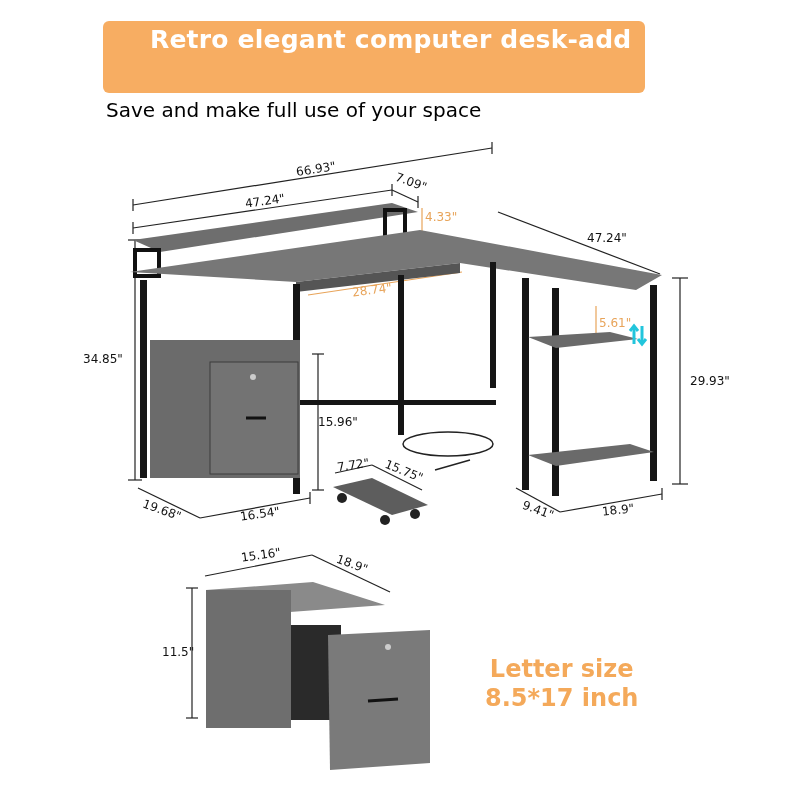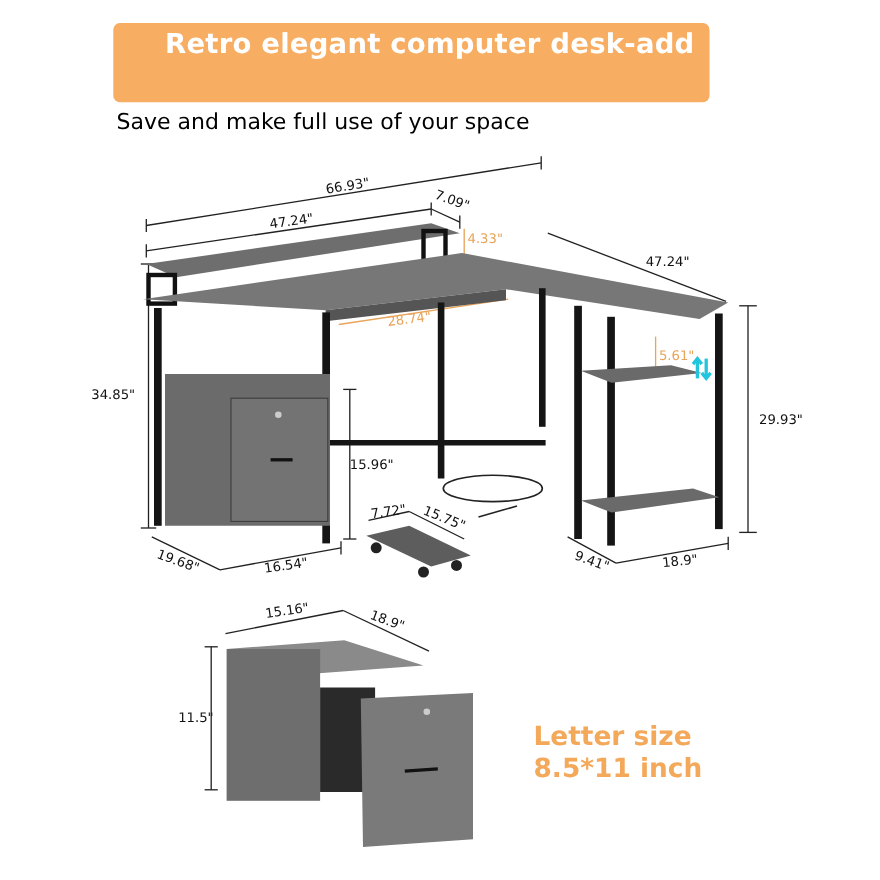--- a/index.html
+++ b/index.html
@@ -3,21 +3,21 @@
   <meta charset="utf-8">
   <style>
     html, body { margin: 0; padding: 0; }
     body { width: 800px; height: 800px; background: #ffffff; position: relative; overflow: hidden; font-family: "Liberation Sans", sans-serif; }
     .banner { position: absolute; left: 103px; top: 21px; width: 542px; height: 72px; background: #f7ad62; border-radius: 6px; }
     .banner-text { position: absolute; left: 18px; top: 3px; color: #ffffff; font-family: "DejaVu Sans", sans-serif; font-weight: bold; font-size: 25px; line-height: 31px; letter-spacing: 0.2px; white-space: nowrap; margin-left: 29px; }
     .subtitle { position: absolute; left: 106px; top: 98px; font-size: 20px; color: #000000; font-family: "DejaVu Sans", sans-serif; white-space: nowrap; }
     svg.scene { position: absolute; left: 0; top: 0; }
     .dim { position: absolute; font-family: "DejaVu Sans", sans-serif; font-size: 12px; color: #111; white-space: nowrap; }
     .dim.orange { color: #e8a45a; }
-    .letter { position: absolute; left: 485px; top: 655px; font-family: "DejaVu Sans", sans-serif; font-weight: bold; font-size: 24px; line-height: 29px; color: #f4a95a; white-space: nowrap; }
+    .letter { position: absolute; left: 485px; top: 655px; font-family: "DejaVu Sans", sans-serif; font-weight: bold; font-size: 24px; line-height: 29px; color: #f4a95a; white-space: nowrap; text-align: center; }
   </style>
 </head>
 <body>
 
 <div class="banner">
   <div class="banner-text">
     <div>Retro elegant computer desk-add</div>
   </div>
 </div>
 <div class="subtitle">Save and make full use of your space</div>
@@ -128,14 +128,14 @@
 <div class="dim" style="left:384px;top:464px;transform:rotate(22deg)">15.75"</div>
 <div class="dim" style="left:522px;top:503px;transform:rotate(20deg)">9.41"</div>
 <div class="dim" style="left:602px;top:503px;transform:rotate(-6deg)">18.9"</div>
 
 <div class="dim" style="left:241px;top:548px;transform:rotate(-8deg)">15.16"</div>
 <div class="dim" style="left:336px;top:557px;transform:rotate(20deg)">18.9"</div>
 <div class="dim" style="left:162px;top:645px">11.5"</div>
 
 <div class="letter">
   <div>Letter size</div>
-  <div>8.5*11 inch</div>
+  <div>8.5*17 inch</div>
 </div>
 
 </body></html>

